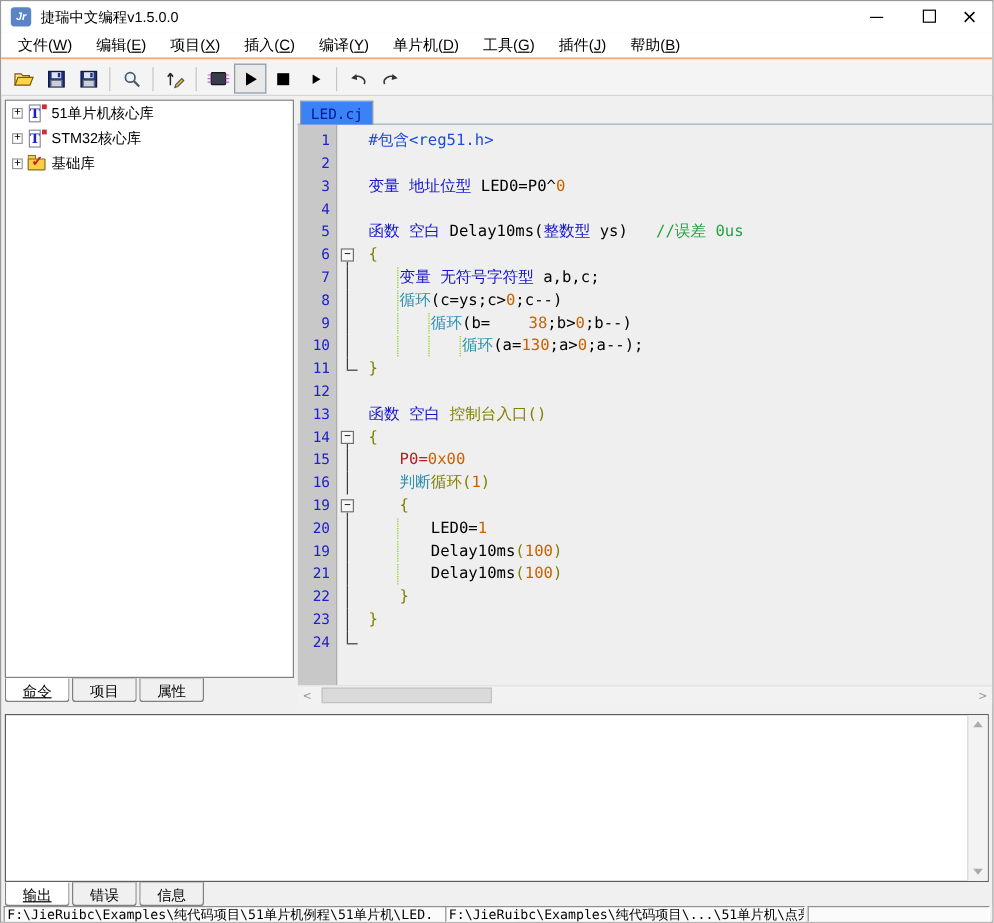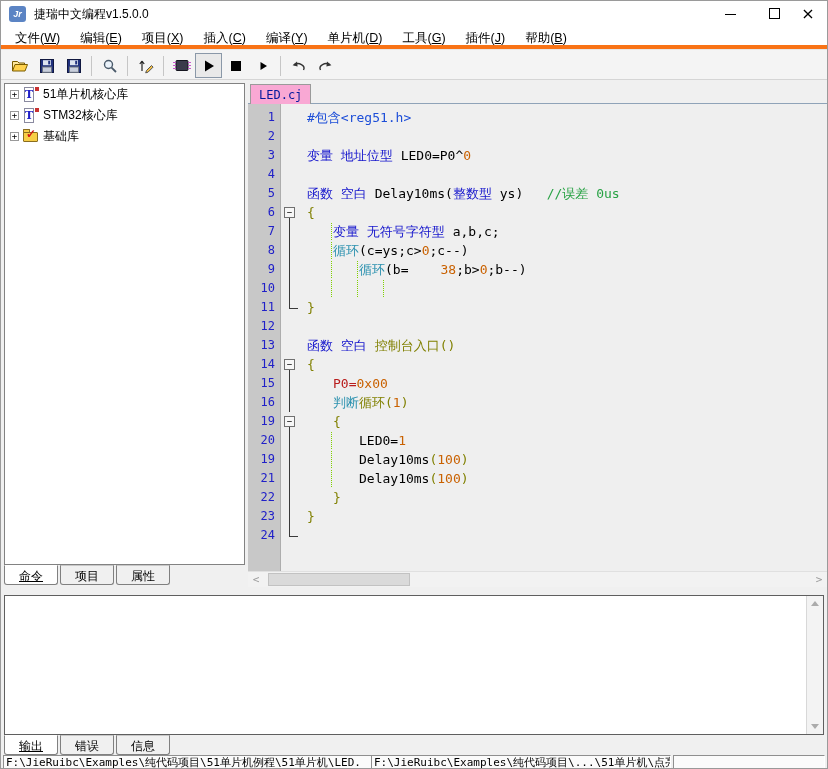--- a/index.html
+++ b/index.html
@@ -15,21 +15,21 @@
     border-radius:3px; color:#FFF; font-size:9px; font-style:italic; font-weight:bold;
     text-align:center; line-height:16px; }
   #title-text { position:absolute; left:33px; top:5px; font-size:12px; color:#000; }
   .winbtn { position:absolute; top:0; width:34px; height:25px; text-align:center; }
   #btn-min { right:80px; } #btn-max { right:36px; } #btn-close { right:2px; }
   #btn-min span { display:inline-block; width:11px; border-bottom:1px solid #000; margin-top:13px; }
   #btn-max span { display:inline-block; width:11px; height:11px; border:1px solid #000; margin-top:7px; }
   #btn-close span { font-size:16px; line-height:25px; color:#000; font-family:"DejaVu Sans", sans-serif; }
   
   #menubar { position:absolute; left:0; top:26px; width:100%; height:22px; background:#FFF;
-    border-bottom:4px solid #f97316; padding-left:4px; }
+    border-bottom:1px solid #f97316; padding-left:4px; }
   .menu-item { display:inline-block; padding:3px 10px 0 10px; font-size:12.5px; color:#000; height:22px; }
   
   #toolbar { position:absolute; left:0; top:48px; width:100%; height:31px; background:#F4F4F4;
     border-top:1px solid #E6E6E6; border-bottom:1px solid #D5D5D5; padding:2px 0 0 5px;
     display:flex; align-items:center; }
   .tbtn { width:27px; height:25px; display:inline-flex; align-items:center; justify-content:center;
     border:1px solid transparent; }
   .tbtn.pressed { border:1px solid #8A98A8; background:#E9E9E9; }
   .tsep { width:1px; height:20px; background:#C6C6C6; margin:0 4px; }
   
@@ -55,21 +55,21 @@
   #output-tabs { left:3px; top:734px; }
   .btab { height:20px; padding:2px 14px 0 14px; font-size:12px; color:#000;
     border:1px solid #808080; border-top:1px solid #C8C8C8; background:#F0F0F0;
     border-radius:0 0 3px 3px; margin-right:2px; }
   .btab.active { background:#FFF; border-top:1px solid #FFF; text-decoration:underline; }
   
   #editor { position:absolute; left:247px; top:82px; width:579px; height:488px; }
   #tabstrip { position:absolute; left:0; top:0; width:100%; height:21px; background:#F0F0F0;
     border-bottom:1px solid #8FA3B8; }
   #editor-tab { position:absolute; left:2px; top:1px; height:20px; padding:3px 8px 0 8px;
-    background:#f9a8d4; border:1px solid #9A9A9A; border-bottom:none;
+    background:#3b82f6; border:1px solid #9A9A9A; border-bottom:none;
     font-family:"DejaVu Sans Mono", monospace; font-size:12px; color:#00189C; }
   #code-area { position:absolute; left:0; top:21px; width:100%; height:467px; background:#EFEFEF;
     overflow:hidden; }
   #gutter-bg { position:absolute; left:0; top:0; bottom:0; width:33px; background:#C8C8C8;
     border-right:1px solid #ADADAD; }
   #code-lines { position:absolute; left:0; top:4px; width:100%; }
   .code-line { position:relative; display:flex; height:19px; }
   .ln { width:33px; flex-shrink:0; text-align:right; padding-right:6px;
     font-family:"DejaVu Sans Mono", monospace; font-size:12px; line-height:19px; color:#2020C8; }
   .fold { position:relative; width:26px; flex-shrink:0; }
@@ -320,20 +320,21 @@
             </div>
             <div class="code-text" style="padding-left: 52px;"><span style="color: rgb(43, 145, 175);">循环</span><span style="color: rgb(0, 0, 0);">(b=</span><span style="color: rgb(201, 97, 0); margin-left: 32px;">38</span><span style="color: rgb(0, 0, 0);">;b&gt;</span><span style="color: rgb(201, 97, 0);">0</span><span style="color: rgb(0, 0, 0);">;b--)</span></div>
             <div class="guide" style="left: 83px;"></div>
             <div class="guide" style="left: 109px;"></div>
           </div>
           <div class="code-line">
             <div class="ln">10</div>
             <div class="fold">
               <div class="fline" style="top: 0px; bottom: 0px;"></div>
             </div>
+            <div class="code-text" style="padding-left: 78px;"><span style="color: rgb(43, 145, 175);">循环</span><span style="color: rgb(0, 0, 0);">(a=</span><span style="color: rgb(201, 97, 0);">130</span><span style="color: rgb(0, 0, 0);">;a&gt;</span><span style="color: rgb(201, 97, 0);">0</span><span style="color: rgb(0, 0, 0);">;a--);</span></div>
             <div class="guide" style="left: 83px;"></div>
             <div class="guide" style="left: 109px;"></div>
             <div class="guide" style="left: 135px;"></div>
           </div>
           <div class="code-line">
             <div class="ln">11</div>
             <div class="fold">
               <div class="fline" style="top: 0px; height: 10px;"></div>
               <div class="felb" style="top: 10px;"></div>
             </div>

